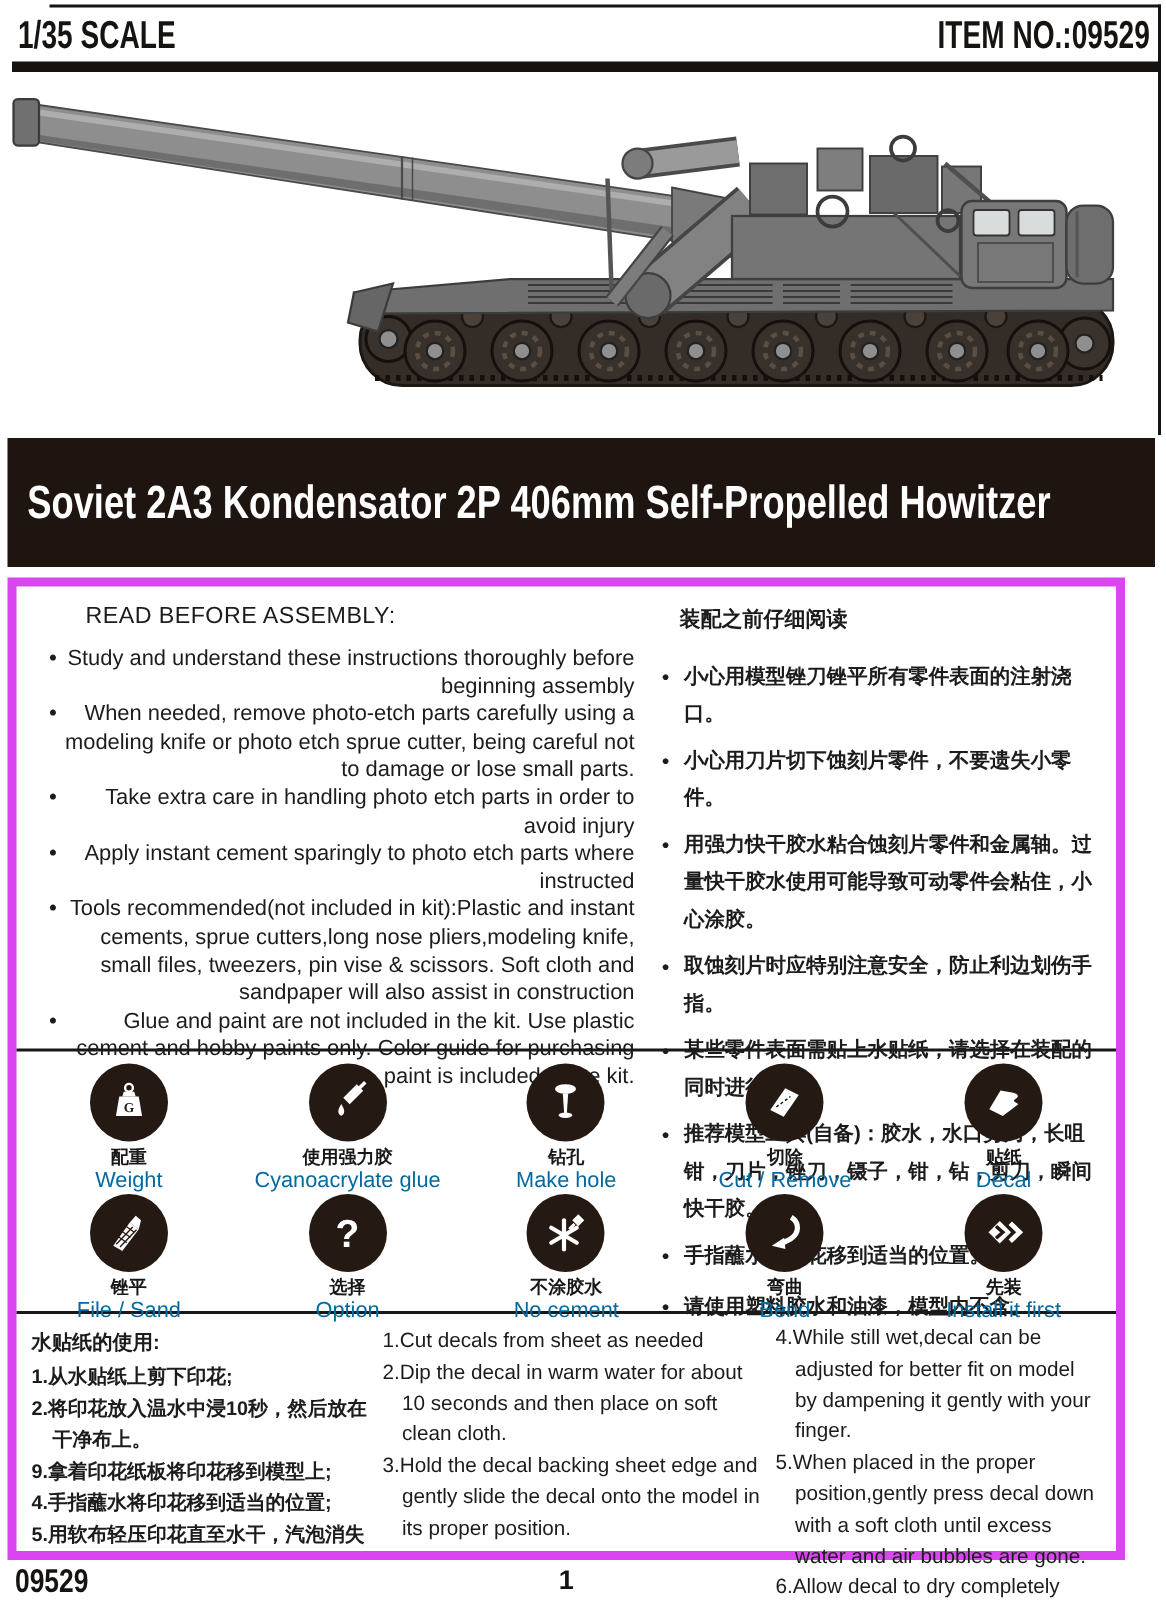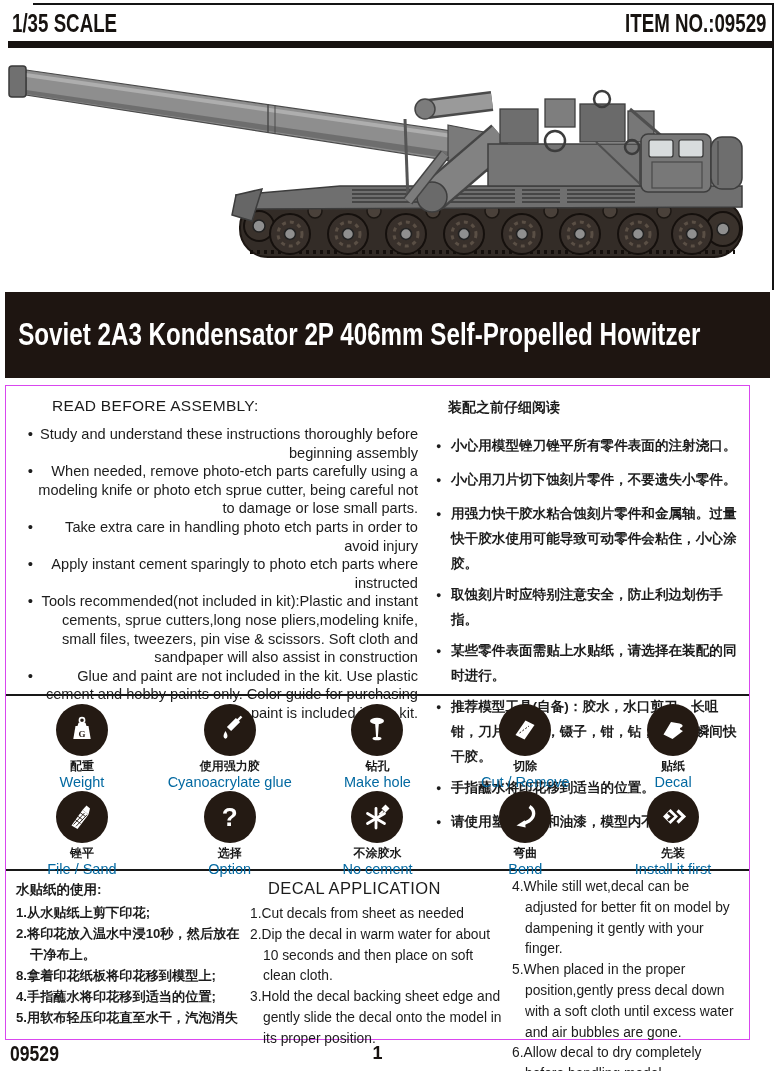--- a/index.html
+++ b/index.html
@@ -15,21 +15,21 @@
   .hdr-bar{position:absolute;left:8px;right:3px;top:41px;height:7px;background:#161210;}
   .illus{position:absolute;left:0;top:49px;width:777px;height:242px;}
   
   .banner{position:absolute;left:5px;top:292px;width:765px;height:86px;background:#1e1511;
           display:flex;flex-direction:row;align-items:center;justify-content:center;}
   .t-en{color:#fff;font-size:31px;font-weight:bold;white-space:nowrap;
         transform:scaleX(.78);transform-origin:50% 50%;line-height:40px;}
   .t-zh{color:#c4b5fd;font-size:28px;font-weight:bold;line-height:34px;letter-spacing:2px;}
   
   .main-box{position:absolute;left:5px;top:385px;width:745px;height:655px;box-sizing:border-box;
-            border:1px solid #d946ef;background:#fff;}
+            border:6px solid #d946ef;background:#fff;}
   .notes{height:308px;border-bottom:2px solid #181818;display:flex;box-sizing:content-box;}
   .col-en{width:412px;padding:9px 0 0 14px;box-sizing:border-box;}
   .en-head{font-size:15.5px;margin:2px 0 10px 32px;letter-spacing:.3px;}
   .b-en{display:flex;font-size:14.6px;line-height:18.6px;text-align:right;}
   .b-en .dot{width:13px;flex:0 0 13px;}
   .b-en .dot::before{content:"\2022";font-size:15px;}
   .col-zh{flex:1;padding:13px 10px 0 18px;box-sizing:border-box;}
   .zh-head{font-size:14px;font-weight:bold;margin:0 0 16px 12px;}
   .b-zh{display:flex;font-size:13.6px;font-weight:bold;line-height:25px;margin-bottom:6px;}
   .b-zh .dot{width:15px;flex:0 0 15px;padding-top:1px;}
@@ -363,26 +363,25 @@
         <div class="zh">先装</div>
         <div class="en">Install it first</div>
       </div>
     </div>
 
     <div class="decal">
       <div class="d-zh">
         <div class="h">水贴纸的使用:</div>
         <div class="s">1.从水贴纸上剪下印花;</div>
         <div class="s">2.将印花放入温水中浸10秒，然后放在干净布上。</div>
-        <div class="s">8.拿着印花纸板将印花移到模型上;</div>
+        <div class="s">9.拿着印花纸板将印花移到模型上;</div>
         <div class="s">4.手指蘸水将印花移到适当的位置;</div>
         <div class="s">5.用软布轻压印花直至水干，汽泡消失</div>
       </div>
       <div class="d-en1">
-        <div class="h">DECAL APPLICATION</div>
         <div class="step">1.Cut decals from sheet as needed</div>
         <div class="step">2.Dip the decal in warm water for about 10 seconds and then place on soft clean cloth.</div>
         <div class="step">3.Hold the decal backing sheet edge and gently slide the decal onto the model in its proper position.</div>
       </div>
       <div class="d-en2">
         <div class="step">4.While still wet,decal can be adjusted for better fit on model by dampening it gently with your finger.</div>
         <div class="step">5.When placed in the proper position,gently press decal down with a soft cloth until excess water and air bubbles are gone.</div>
         <div class="step">6.Allow decal to dry completely before handling model</div>
       </div>
     </div>

